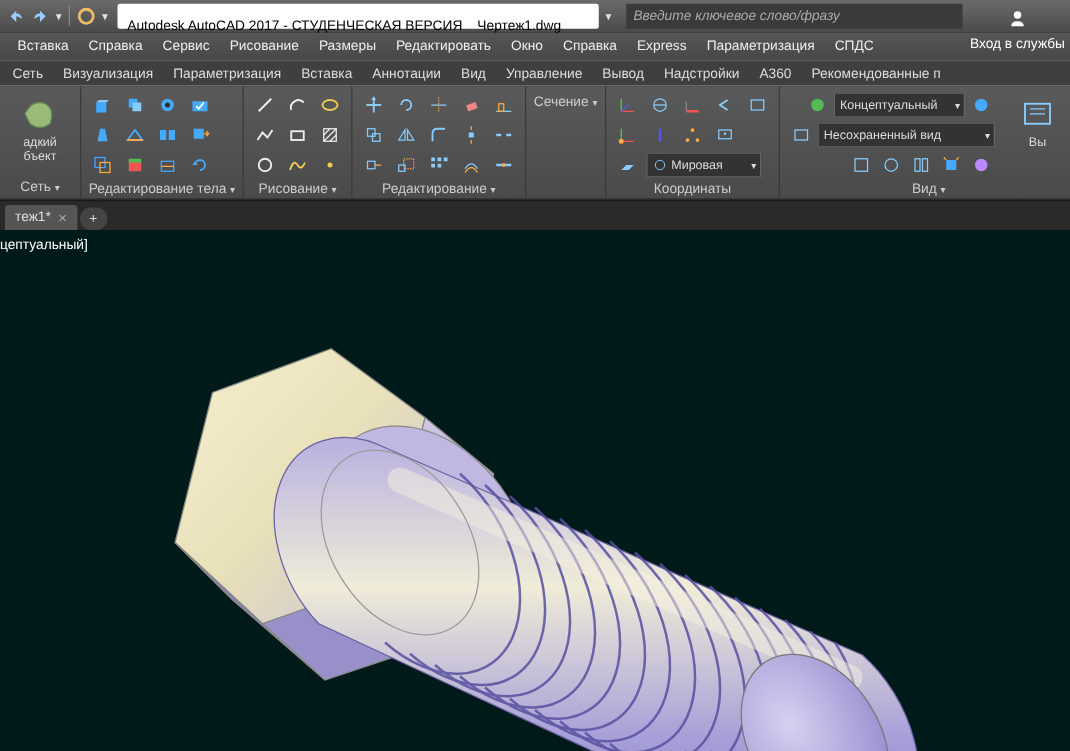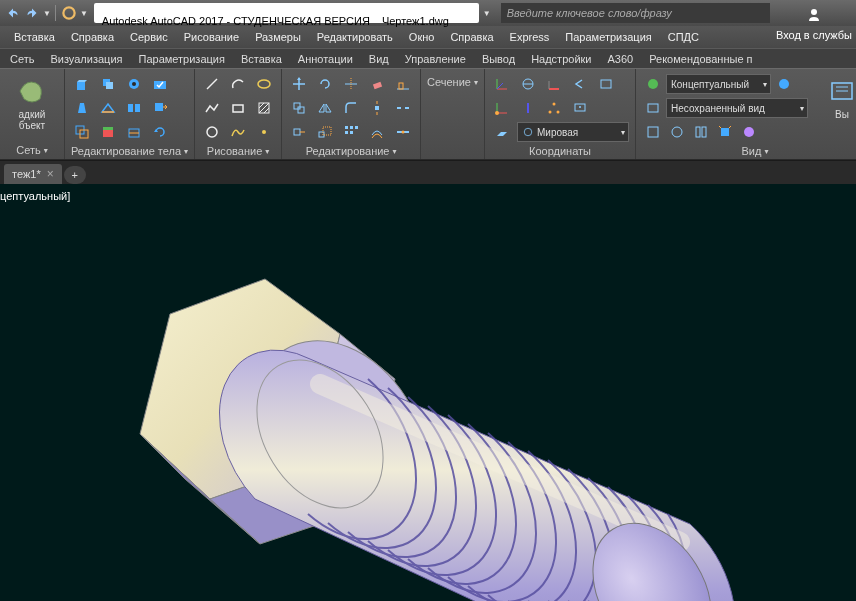--- a/index.html
+++ b/index.html
@@ -37,21 +37,21 @@
   .bigbtn { width: 52px; display: flex; flex-direction: column; align-items: center; justify-content: flex-start; gap: 2px; cursor: pointer; padding-top: 2px; }
   .bigbtn svg { width: 32px; height: 32px; }
   .bigbtn-label { font-size: 10px; text-align: center; color: #ddd; line-height: 1.1; }
   
   .coord-col { display: flex; flex-direction: column; gap: 2px; }
   .coord-row { display: flex; gap: 4px; align-items: center; }
   .combo { background: #333; border: 1px solid #666; height: 20px; display: flex; align-items: center; padding: 0 14px 0 4px; color: #ddd; font-size: 10px; position: relative; white-space: nowrap; }
   .combo::after { content: '▾'; position: absolute; right: 3px; font-size: 8px; }
   
   .view-panel { display: flex; flex-direction: column; gap: 2px; }
-  .view-row { display: flex; gap: 2px; align-items: center; }
+  .view-row { display: flex; gap: 2px; align-items: center; justify-content: flex-end; }
   
   
   .doctabs { height: 24px; background: #2a2a2a; display: flex; align-items: flex-end; padding: 2px 4px 0 4px; gap: 2px; border-top: 1px solid #1a1a1a; }
   .doctab { background: #444; height: 20px; display: flex; align-items: center; padding: 0 8px; border-radius: 3px 3px 0 0; color: #ddd; gap: 6px; cursor: pointer; }
   .doctab.active { background: #555; }
   .doctab .close { color: #aaa; font-size: 12px; cursor: pointer; }
   .newtab { width: 22px; height: 18px; background: #444; border-radius: 9px; display: flex; align-items: center; justify-content: center; cursor: pointer; color: #ddd; }
   
   
   .viewport { position: relative; height: 417px; background: #001a1a; }
@@ -462,21 +462,21 @@
                 <circle cx="8" cy="7" r="1" fill="#8cf"></circle>
               </svg>
             </div>
         </div>
         <div class="coord-row">
           <div class="ribtn">
               <svg viewBox="0 0 16 16">
                 <polygon points="3,12 9,12 13,8 7,8" fill="#8cf"></polygon>
               </svg>
             </div>
-          <div class="combo" style="width:112px">
+          <div class="combo" style="width:92px">
             <svg width="12" height="12" viewBox="0 0 16 16" style="margin-right:3px">
                 <circle cx="8" cy="8" r="5" fill="none" stroke="#8cf"></circle>
               </svg>
             <span>Мировая</span>
           </div>
         </div>
       </div>
     </div>
     <div class="panel-title">
         <span>Координаты</span>

